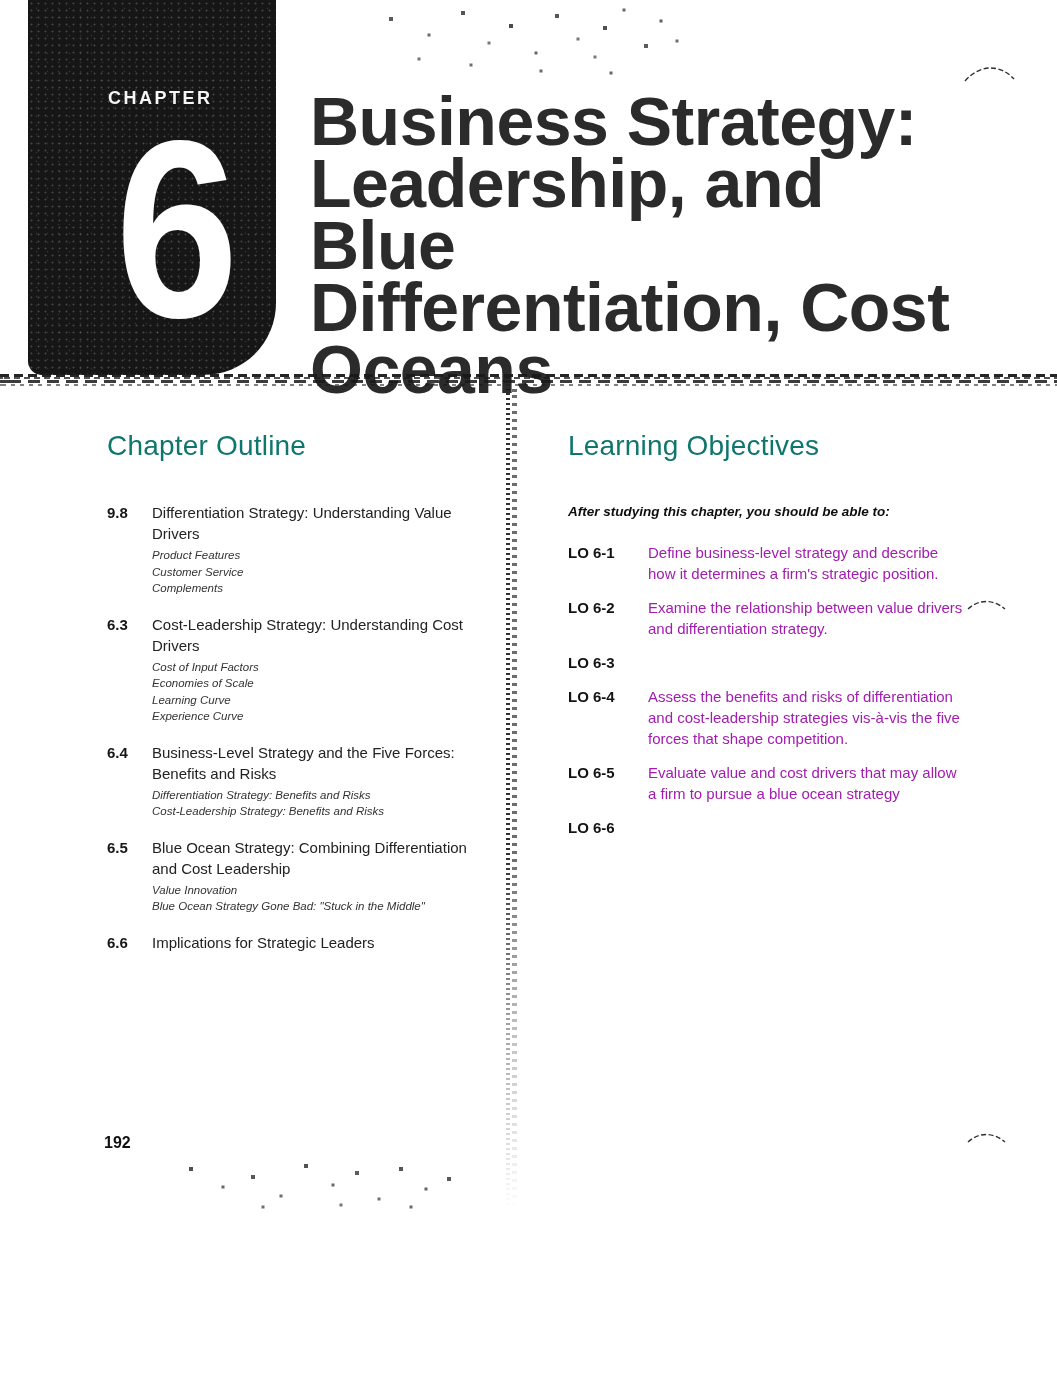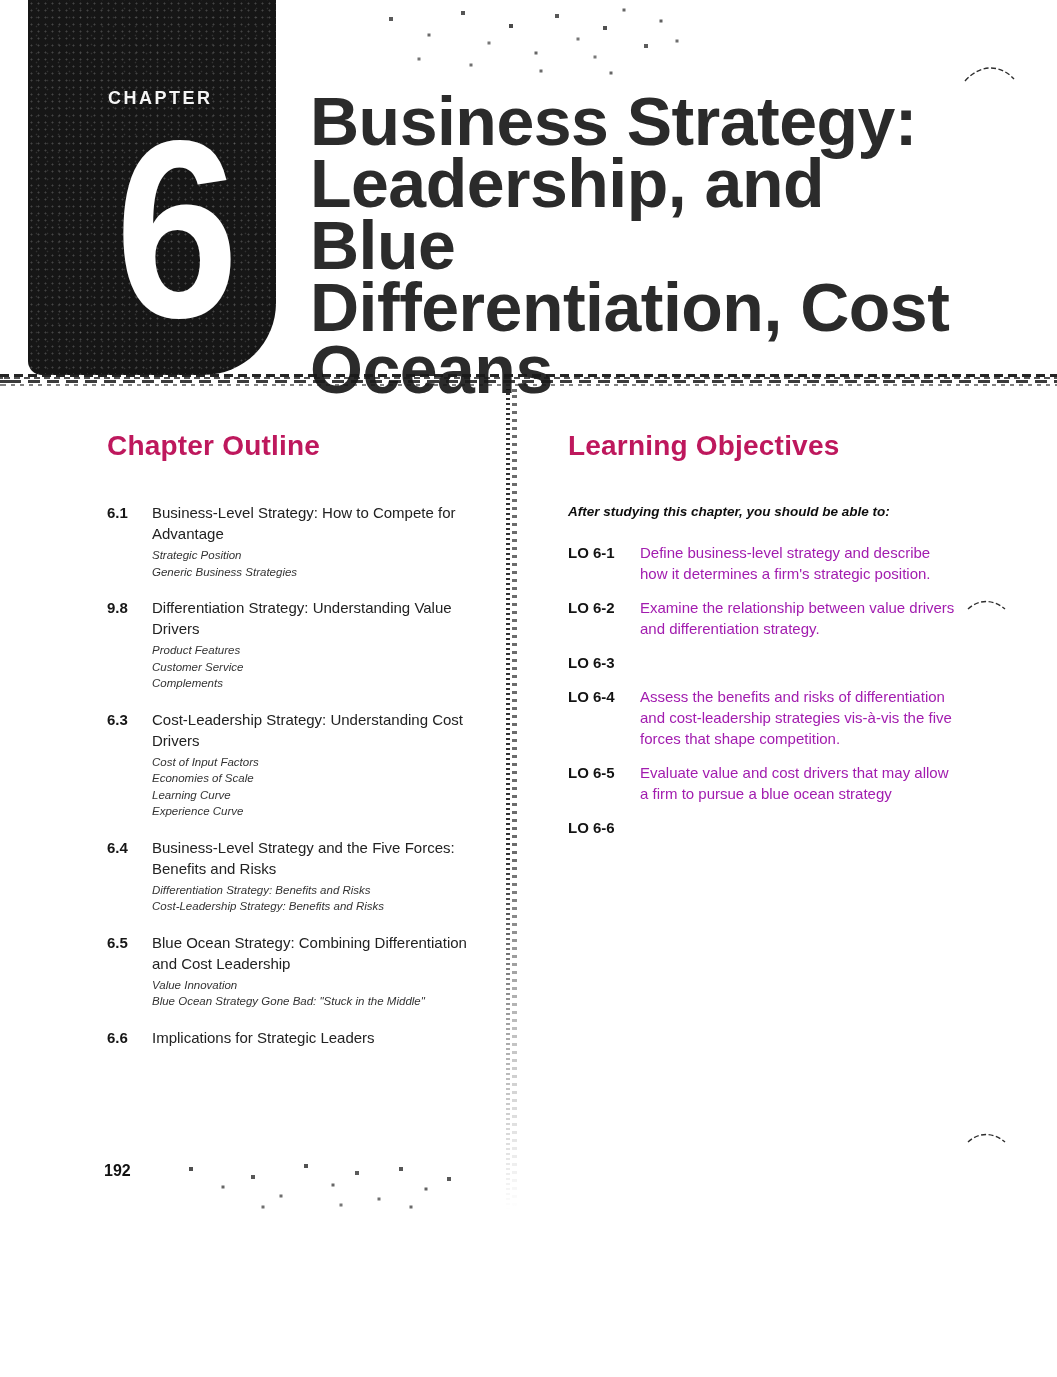--- a/index.html
+++ b/index.html
@@ -67,43 +67,43 @@
     background-repeat:repeat-y;
   }
   .gutter::after{
     content:"";position:absolute;inset:0;
     background:linear-gradient(to bottom, rgba(255,255,255,0) 55%, rgba(255,255,255,.55) 75%, #ffffff 97%);
   }
 
   
   .outline{position:absolute;left:107px;top:430px;width:380px;}
   .section-heading{
-    font-size:28px;font-weight:700;color:#be185d;
+    font-size:28px;font-weight:400;color:#0f766e;
     margin:0;letter-spacing:.2px;
   }
   .outline-list{margin-top:40px;}
   .outline-item{display:flex;margin-bottom:17px;}
   .outline-num{flex:none;width:45px;font-weight:700;font-size:15px;color:#161616;line-height:21px;}
   .outline-title{font-size:15px;color:#222222;line-height:21px;max-width:315px;}
   .outline-subs{margin-top:3px;}
   .outline-sub{font-style:italic;font-size:11.5px;color:#333333;line-height:16.5px;}
 
   
   .objectives{position:absolute;left:568px;top:430px;width:410px;}
   .objectives-intro{
     margin-top:42px;
     font-weight:700;font-style:italic;font-size:13.5px;color:#0e0e0e;
   }
   .lo-list{margin-top:23px;}
-  .lo-item{display:flex;margin-bottom:13px;}
+  .lo-item{display:flex;margin-bottom:13px;gap:8px;}
   .lo-label{flex:none;width:72px;font-weight:700;font-size:15px;color:#131313;line-height:21px;}
   .lo-text{font-size:15px;color:#a21caf;line-height:21px;max-width:318px;}
 
   
-  .page-number{position:absolute;left:104px;top:1162px;font-size:16px;font-weight:700;color:#111111;}
+  .page-number{position:absolute;left:104px;top:1134px;font-size:16px;font-weight:700;color:#111111;}
 
   
   .speckles{position:absolute;left:0;top:0;width:2px;height:2px;background:transparent;}
   .speckles-top{
     box-shadow:
       390px 18px 0 1px #5a5a5a, 428px 34px 0 .5px #6a6a6a, 462px 12px 0 1px #555,
       488px 42px 0 .5px #777, 510px 25px 0 1px #4a4a4a, 535px 52px 0 .5px #666,
       556px 15px 0 1px #585858, 577px 38px 0 .5px #777, 604px 27px 0 1px #515151,
       623px 9px 0 .5px #666, 645px 45px 0 1px #5c5c5c, 594px 56px 0 .5px #787878,
       540px 70px 0 .5px #6b6b6b, 470px 64px 0 .5px #707070, 610px 72px 0 .5px #666,
@@ -137,30 +137,20 @@
       <div class="title-line">Oceans</div>
     </div>
 
   <div class="rule-band"></div>
   <div class="gutter"></div>
 
   <section class="outline">
     <h2 class="section-heading">Chapter Outline</h2>
     <div class="outline-list" id="outline-list">
         <div class="outline-item">
-          <span class="outline-num">6.1</span>
-          <div class="outline-body">
-            <div class="outline-title">Business-Level Strategy: How to Compete for Advantage</div>
-            <div class="outline-subs">
-              <div class="outline-sub">Strategic Position</div>
-              <div class="outline-sub">Generic Business Strategies</div>
-            </div>
-          </div>
-        </div>
-        <div class="outline-item">
           <span class="outline-num">9.8</span>
           <div class="outline-body">
             <div class="outline-title">Differentiation Strategy: Understanding Value Drivers</div>
             <div class="outline-subs">
               <div class="outline-sub">Product Features</div>
               <div class="outline-sub">Customer Service</div>
               <div class="outline-sub">Complements</div>
             </div>
           </div>
         </div>

